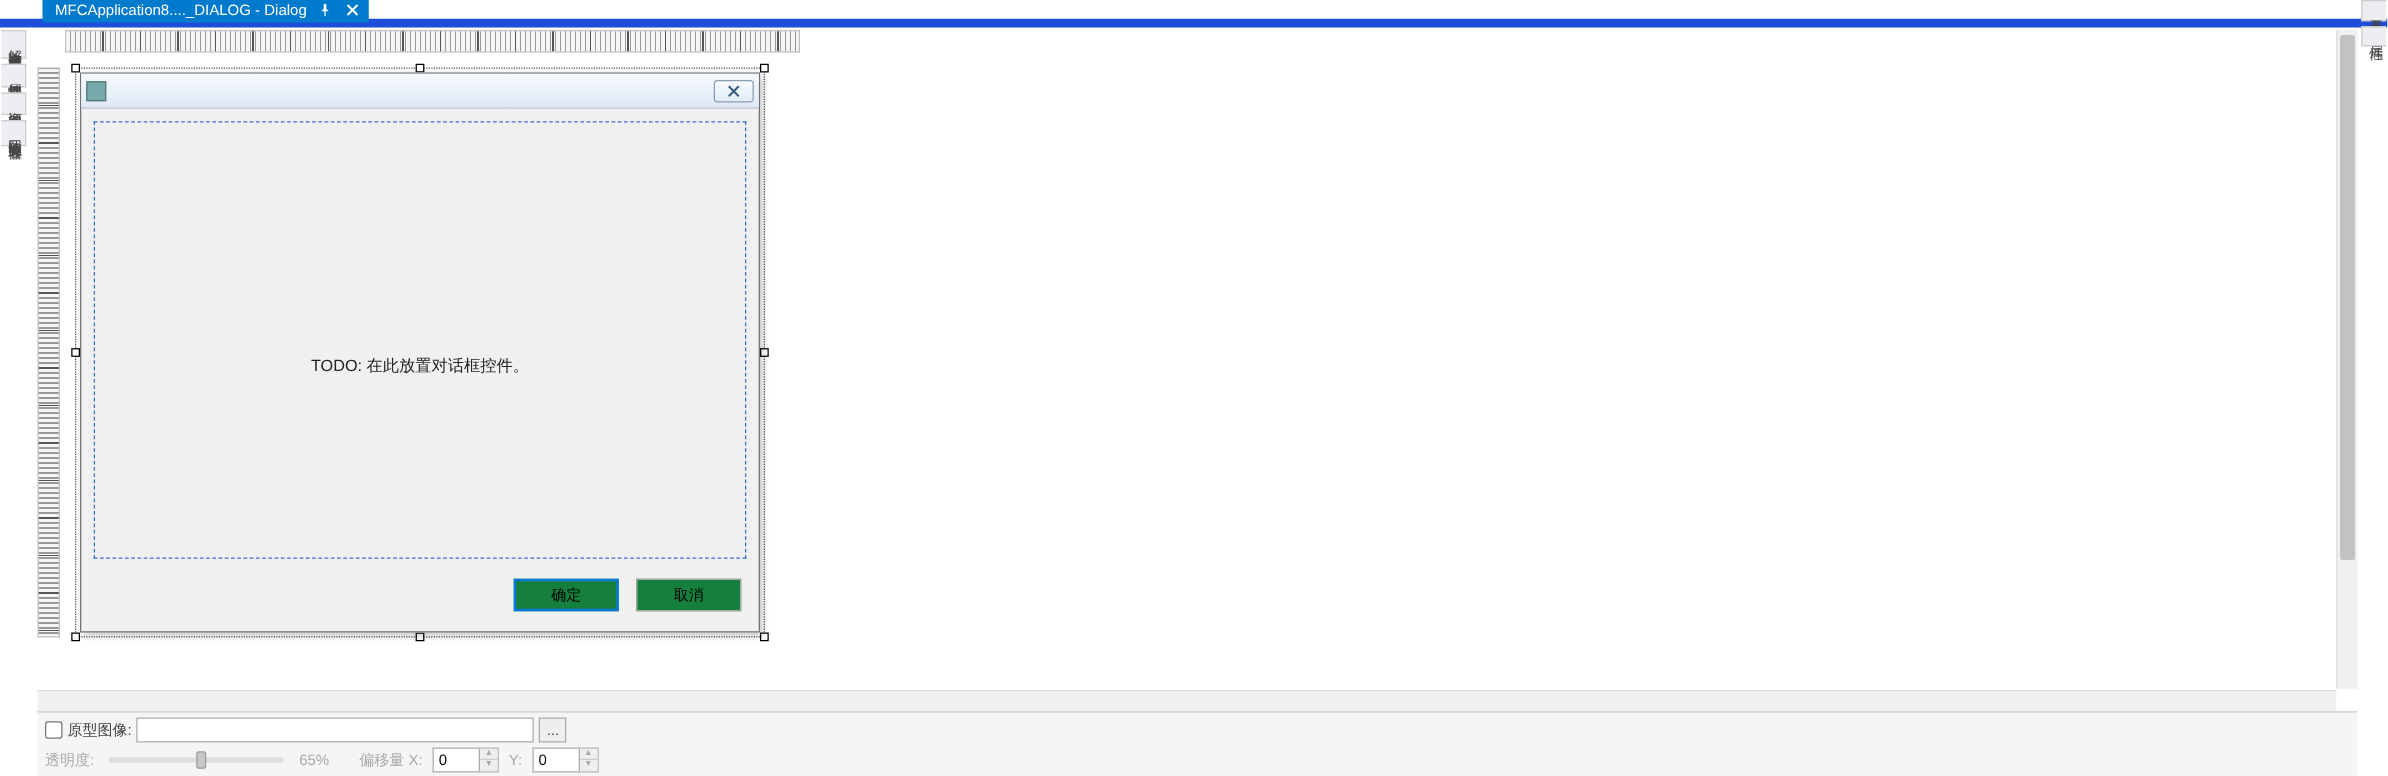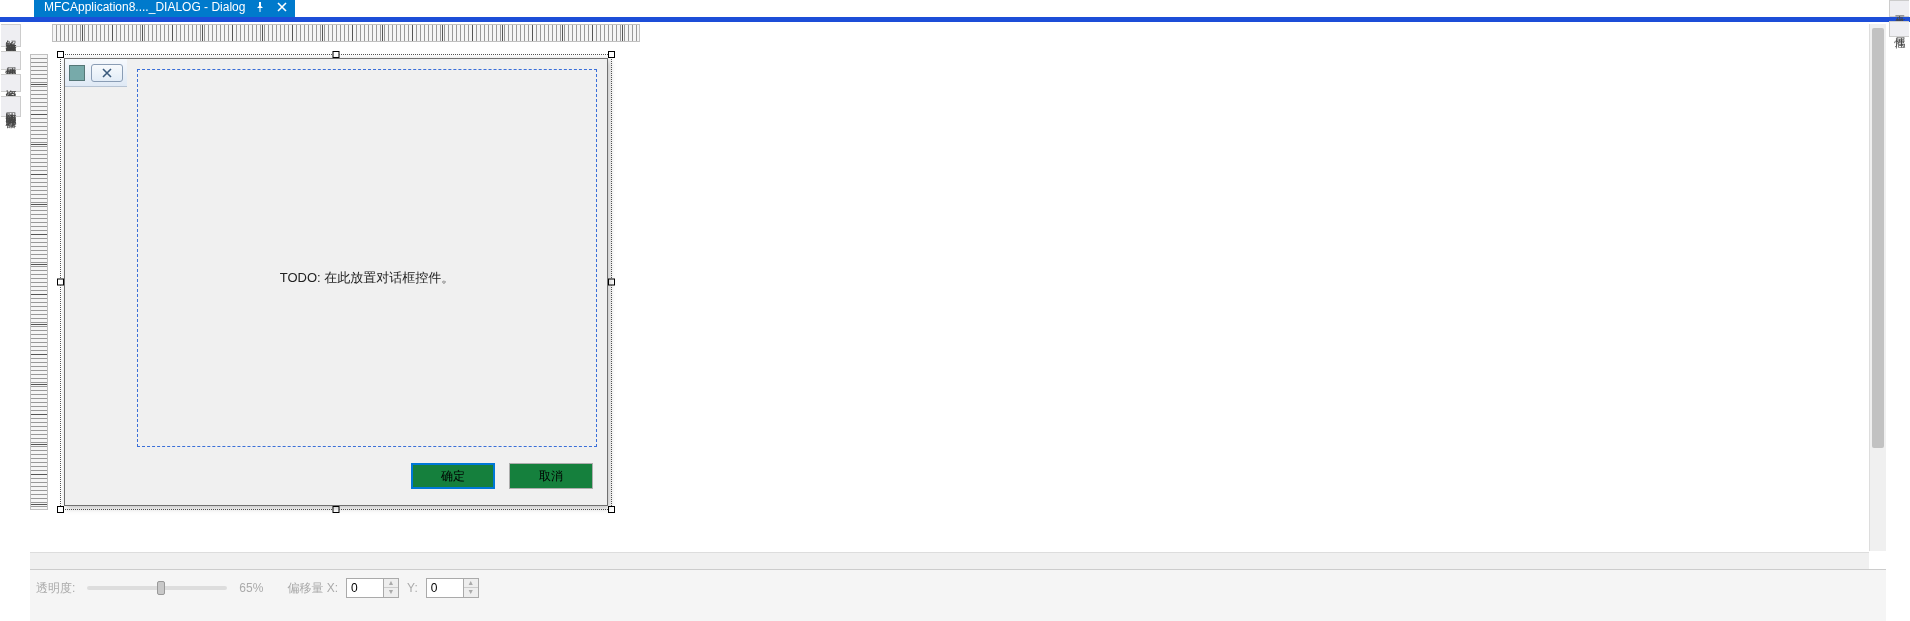--- a/index.html
+++ b/index.html
@@ -12,23 +12,23 @@
   overflow: hidden;
   position: relative;
   color: #1e1e1e;
 }
 
 
 .tab-strip {
   position: absolute;
   top: 0; left: 0; right: 0;
   height: 22px;
-  border-bottom: 5px solid #1d4ed8;
-  display: flex;
-  align-items: flex-end;
+  border-bottom: 7px solid #1d4ed8;
+  display: flex;
+  align-items: center;
   padding-left: 34px;
 }
 .doc-tab {
   height: 20px;
   background: #007acc;
   color: #fff;
   display: flex;
   align-items: center;
   padding: 0 6px 0 10px;
   font-size: 12px;
@@ -159,21 +159,21 @@
 .h-sw{ bottom:-4px; left:-4px;}
 
 
 .dialog {
   position: absolute;
   inset: 3px;
   background: #f0f0f0;
   border: 1px solid #707070;
   box-shadow: 2px 2px 6px rgba(0,0,0,.25);
   display: flex;
-  flex-direction: row;
+  flex-direction: column;
 }
 .dlg-titlebar {
   height: 28px;
   background: linear-gradient(#f6f9fd,#dfe9f5);
   border-bottom: 1px solid #b6c3d3;
   display: flex;
   align-items: center;
   padding: 0 4px;
 }
 .dlg-sysicon {
@@ -344,20 +344,26 @@
     </div>
   </div>
 </div>
 
 <div class="vscroll">
     <div class="thumb"></div>
   </div>
 <div class="hscroll"></div>
 
 <div class="proto-bar">
+  <div class="proto-top">
+    <input type="checkbox" style="">
+    <span>原型图像:</span>
+    <input class="path-input" type="text" style="">
+    <div class="browse-btn">...</div>
+  </div>
   <div class="proto-bot disabled">
     <span>透明度:</span>
     <div class="slider">
         <div class="sthumb"></div>
       </div>
     <span>65%</span>
     <span style="width:8px"></span>
     <span>偏移量 X:</span>
     <span class="spin">
       <input value="0" style="">

